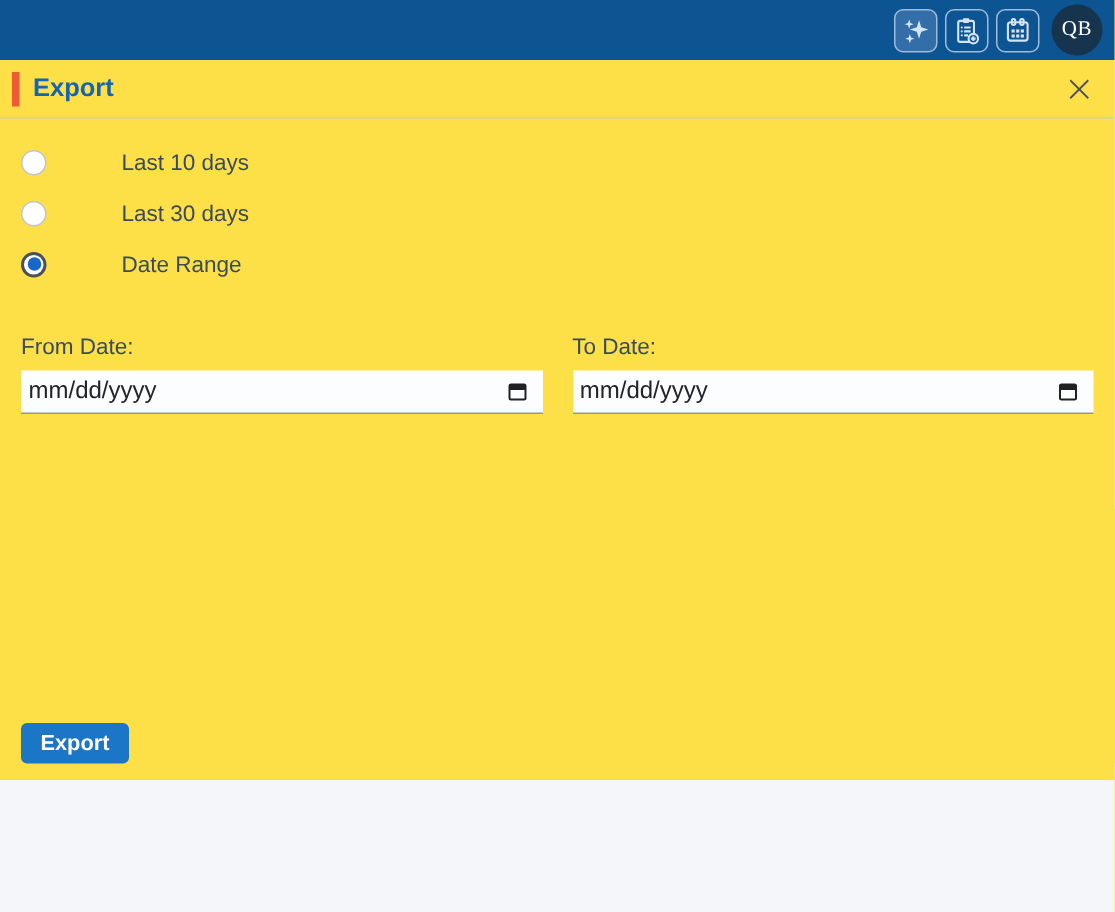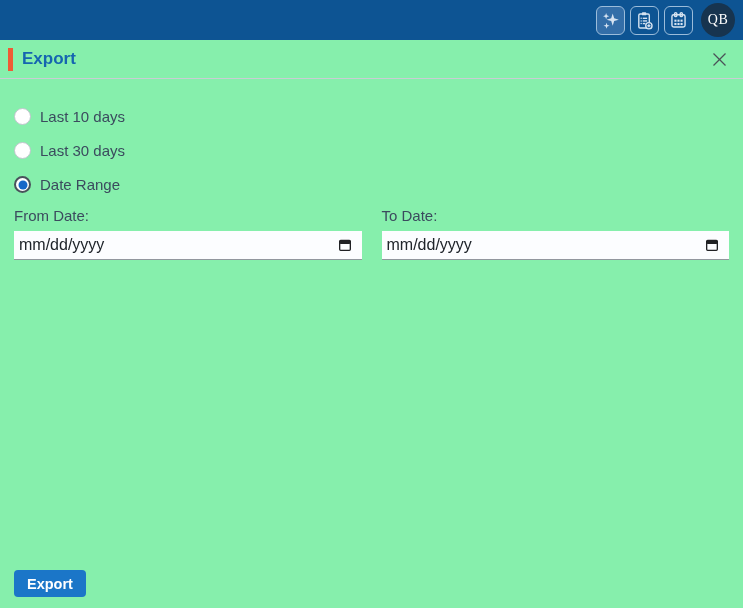--- a/index.html
+++ b/index.html
@@ -2,21 +2,21 @@
 <html><head>
 <meta charset="utf-8">
 <style>
   * { box-sizing: border-box; margin: 0; padding: 0; }
   html, body { width: 743px; height: 608px; }
   body {
     font-family: "Liberation Sans", "DejaVu Sans", sans-serif;
     background: #f4f6fa;
     overflow: hidden;
   }
-  .app { position: relative; width: 743px; height: 608px; background: #86efac; }
+  .app { position: relative; width: 743px; height: 520px; background: #fde047; }
 
   
   .topbar {
     height: 40px;
     background: #0d5493;
     display: flex;
     align-items: center;
     justify-content: flex-end;
     padding-right: 8px;
     gap: 5px;
@@ -73,23 +73,24 @@
   .period-label {
     margin-top: 18px;
     font-size: 15px;
     color: #3b4b5e;
   }
   .required { color: #e23b2e; margin-left: 3px; }
 
   .radio-group { margin-top: 12px; }
   .radio-row {
     display: flex;
-    align-items: flex-end;
+    align-items: center;
     height: 34px;
     cursor: pointer;
+    gap: 41px;
   }
   .radio-circle {
     width: 17px; height: 17px;
     border-radius: 50%;
     border: 1.5px solid #c0c5cc;
     background: #ffffff;
     margin-right: 9px;
     position: relative;
     flex: 0 0 auto;
   }
@@ -106,21 +107,21 @@
     background: #1667c8;
   }
   .radio-label { font-size: 15px; color: #3b4b5e; }
 
   
   .date-row {
     display: flex;
     gap: 20px;
     margin-top: 14px;
   }
-  .date-col { width: 350px; }
+  .date-col { width: 350px; margin-top: 16px; }
   .date-label {
     font-size: 15px;
     color: #3b4b5e;
     margin-bottom: 7px;
   }
   .date-input {
     height: 29px;
     background: #fcfdff;
     border-bottom: 1px solid #92979e;
     display: flex;

